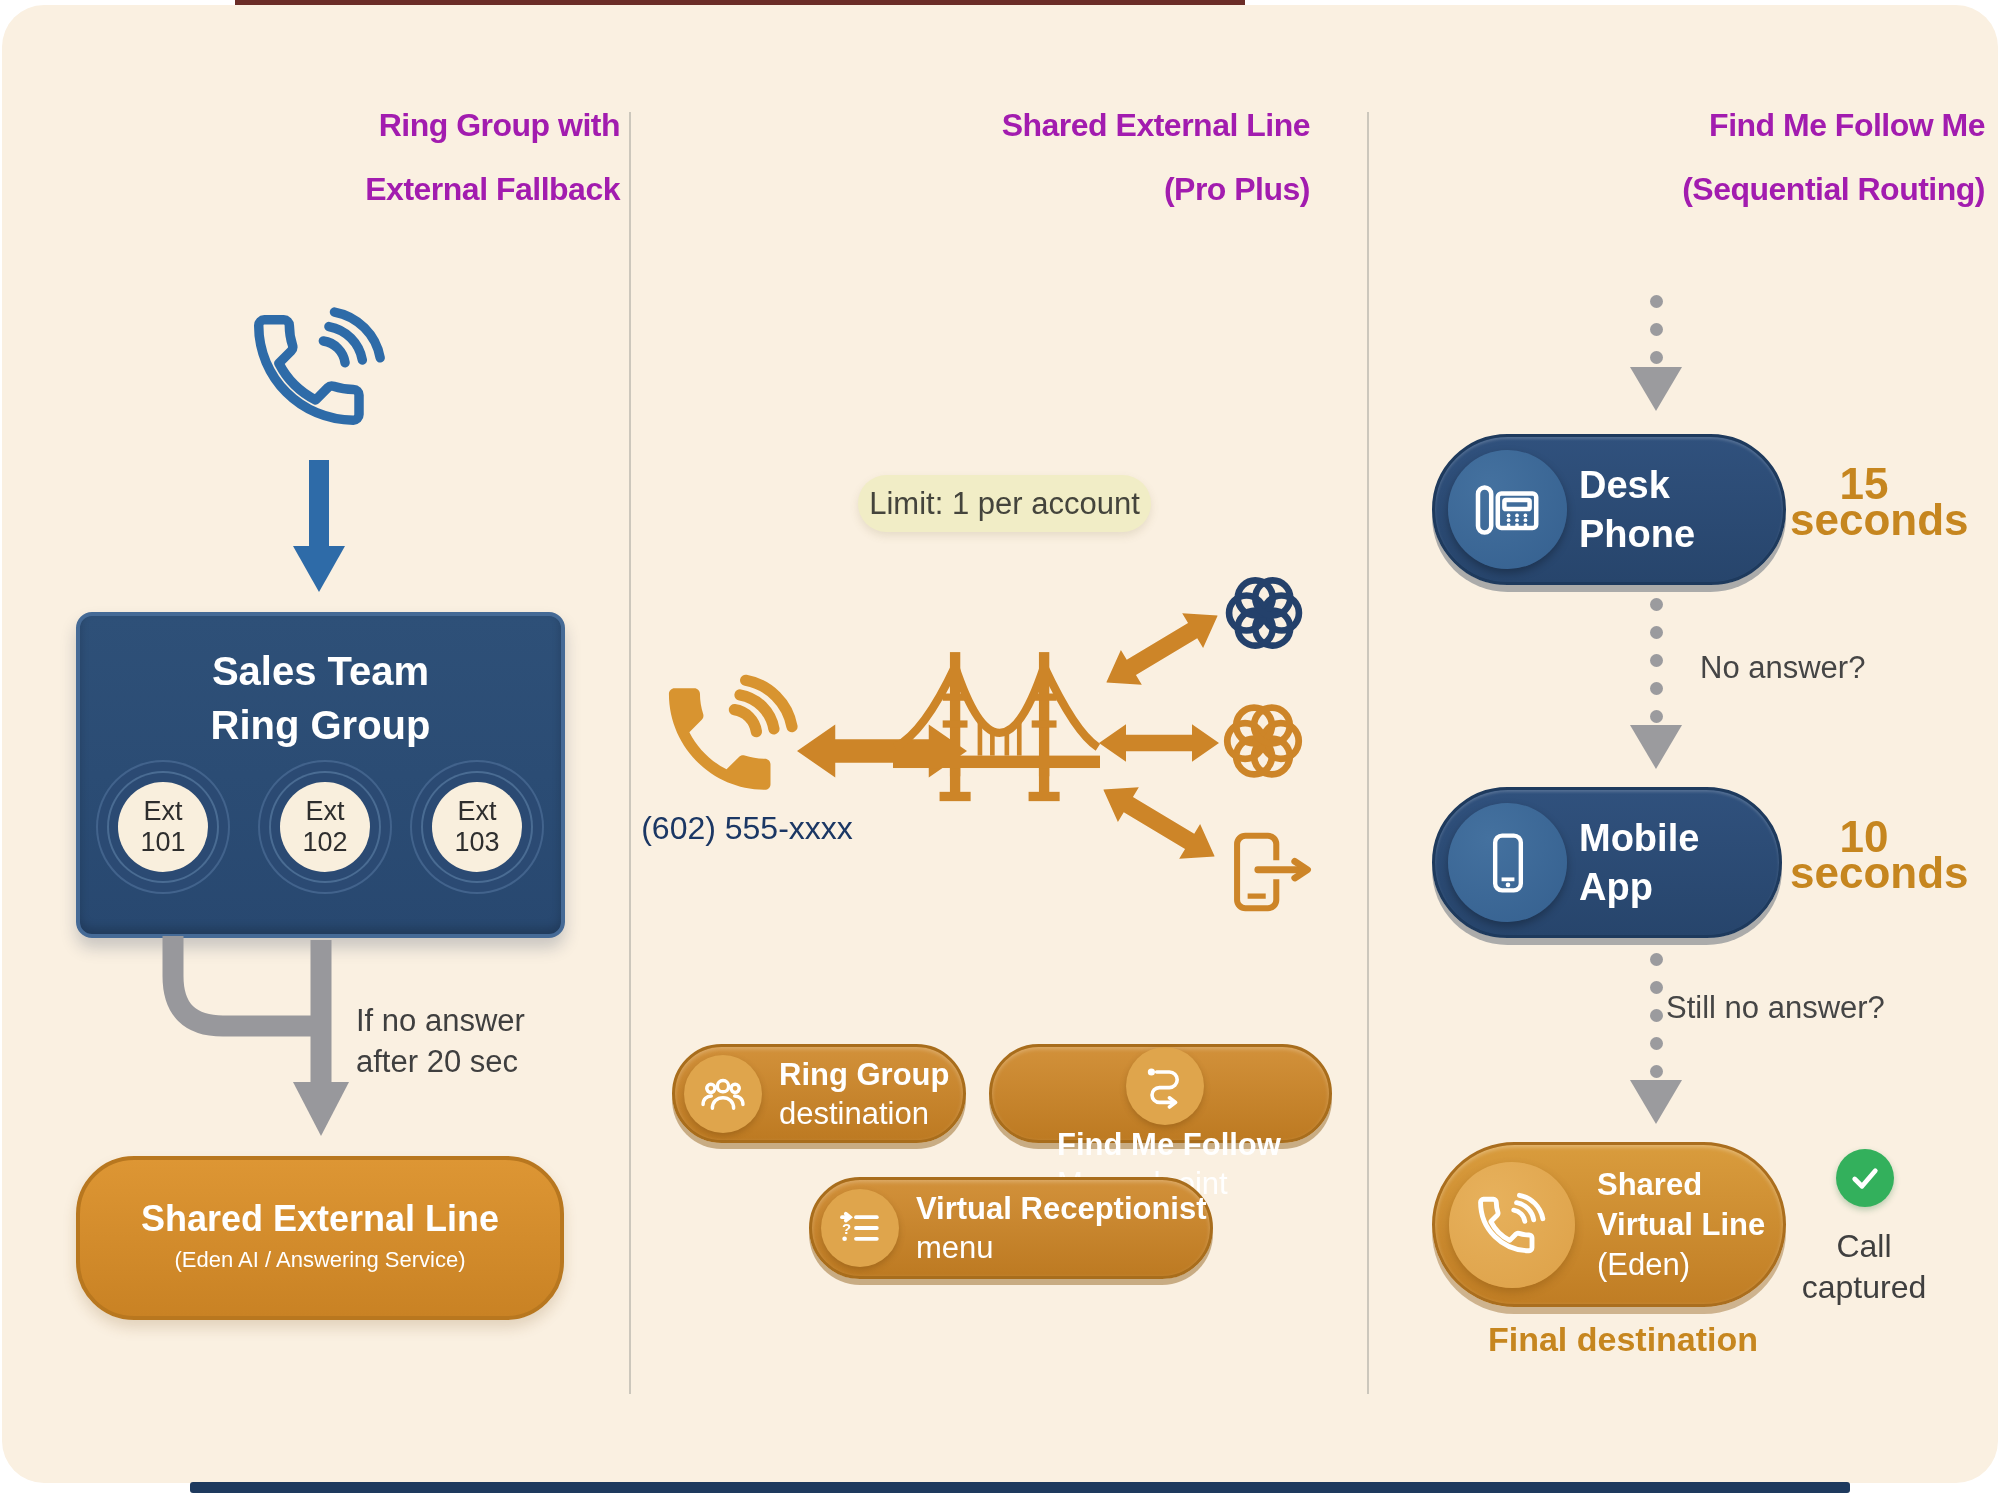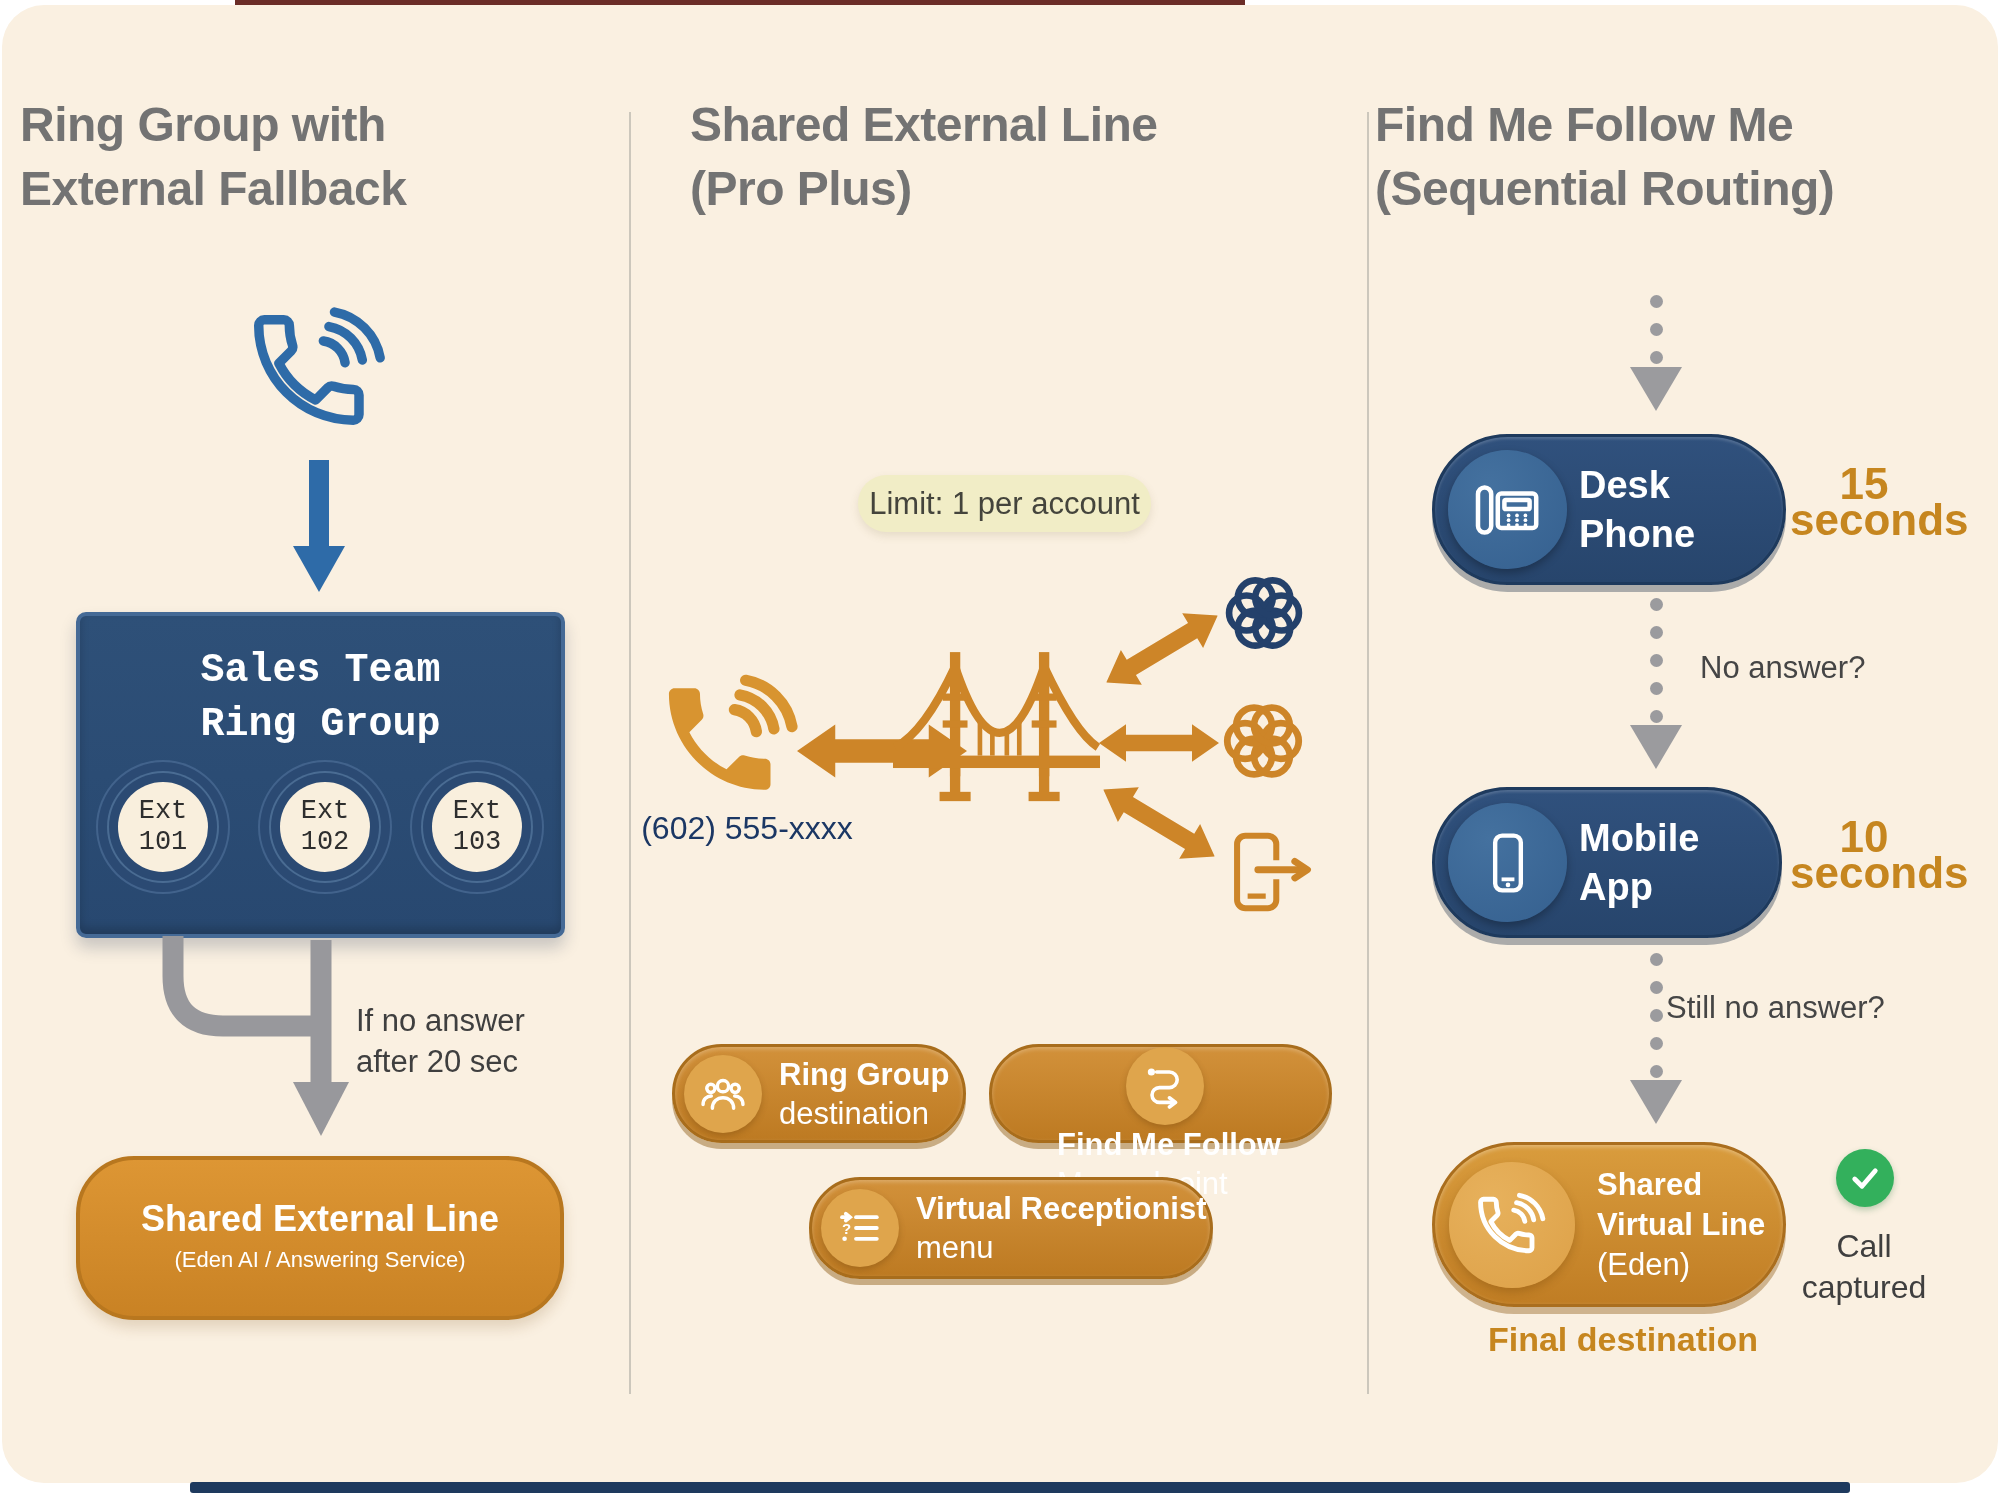--- a/index.html
+++ b/index.html
@@ -8,32 +8,31 @@
     font-family:"Liberation Sans", sans-serif; background:#ffffff;
   }
   .card {
     position:absolute; left:2px; top:5px; width:1996px; height:1478px;
     background:#faf0e1; border-radius:42px;
   }
   .edge-strip { position:absolute; }
   .divider { position:absolute; width:2px; background:#ccc7bc; }
 
   .col-title {
-    position:absolute; text-align:left; color:#737373;
-    font-weight:bold; font-size:48px; line-height:64px; letter-spacing:-0.5px;
+    position:absolute; text-align:right; color:#a21caf;
+    font-weight:bold; font-size:32px; line-height:64px; letter-spacing:-0.5px;
   }
 
   
   .ring-box {
     position:absolute; left:76px; top:612px; width:489px; height:326px;
-    border-radius:10px; background:linear-gradient(180deg,#2e5078,#284870);
+    border-radius:16px; background:linear-gradient(180deg,#2e5078,#284870);
     border:4px solid #456a96;
     box-shadow:0 10px 16px rgba(30,50,80,.22), inset 0 -6px 10px rgba(0,0,0,.18);
     box-sizing:border-box;
-    font-family:Liberation Mono, monospace;
   }
   .ring-box-title {
     margin-top:28px; text-align:center; color:#ffffff;
     font-weight:bold; font-size:40px; line-height:54px;
   }
   .ext-circle {
     position:absolute; top:166px; width:90px; height:90px; border-radius:50%;
     background:#f9efdd; color:#2e2e2e; text-align:center;
     display:flex; flex-direction:column; align-items:center; justify-content:center;
     font-size:27px; line-height:31px;

